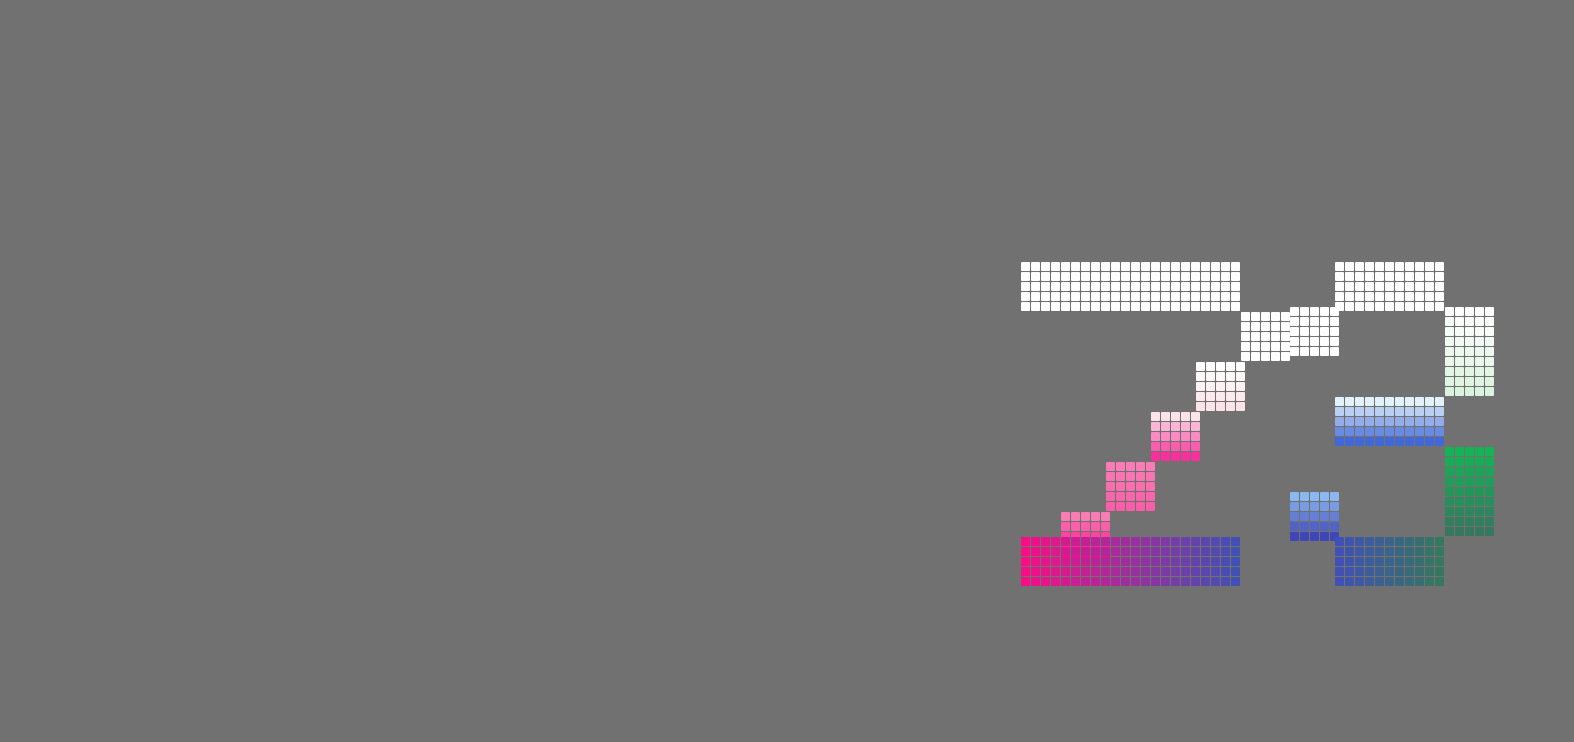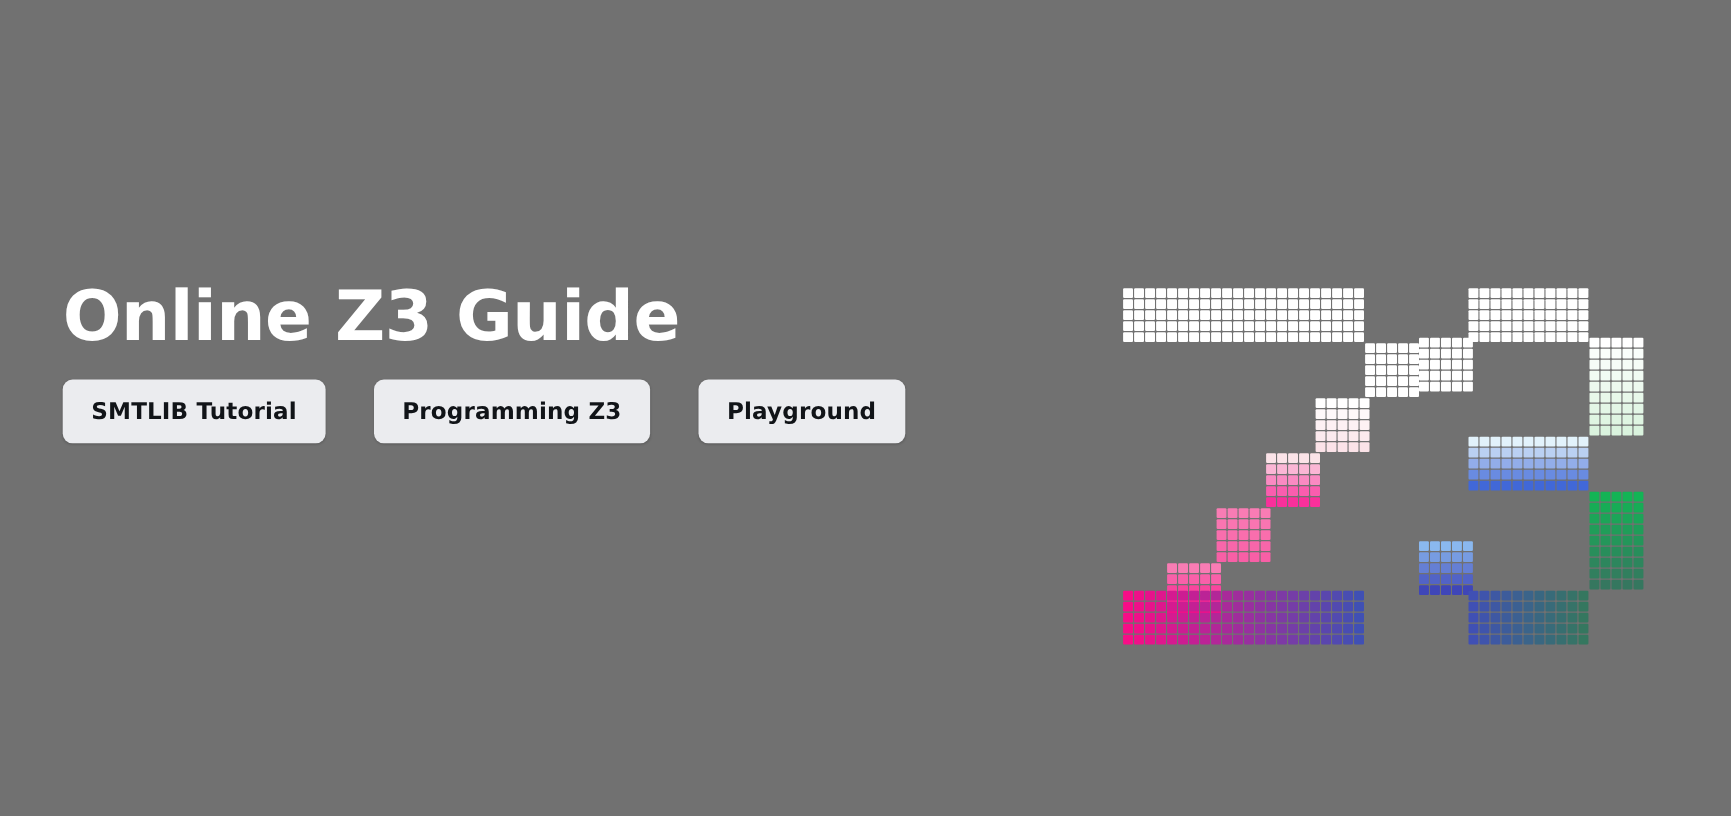--- a/index.html
+++ b/index.html
@@ -96,29 +96,20 @@
     width: 9px;
     height: 9px;
     border-radius: 1px;
   }
 </style>
 </head>
 <body>
 
 <div class="page" style="background: rgb(113, 113, 113);">
 
-  <div class="hero">
-    <h1 class="hero-title" style="color: rgb(255, 255, 255);">Online Z3 Guide</h1>
-
-    <div class="hero-buttons">
-      <button class="hero-btn" style="background: rgb(235, 236, 239); color: rgb(17, 20, 24);">SMTLIB Tutorial</button>
-      <button class="hero-btn" style="background: rgb(235, 236, 239); color: rgb(17, 20, 24);">Programming Z3</button>
-      <button class="hero-btn" style="background: rgb(235, 236, 239); color: rgb(17, 20, 24);">Playground</button>
-    </div>
-  </div>
 
   <div class="logo">
     <div class="glyph glyph-z">
         <div class="pxblock" style="left: 0px; top: 0px; grid-template-columns: repeat(22, 9px); grid-template-rows: repeat(5, 9px);">
           <div class="cell" style="background: rgb(255, 255, 255);"></div>
           <div class="cell" style="background: rgb(255, 255, 255);"></div>
           <div class="cell" style="background: rgb(255, 255, 255);"></div>
           <div class="cell" style="background: rgb(255, 255, 255);"></div>
           <div class="cell" style="background: rgb(255, 255, 255);"></div>
           <div class="cell" style="background: rgb(255, 255, 255);"></div>

